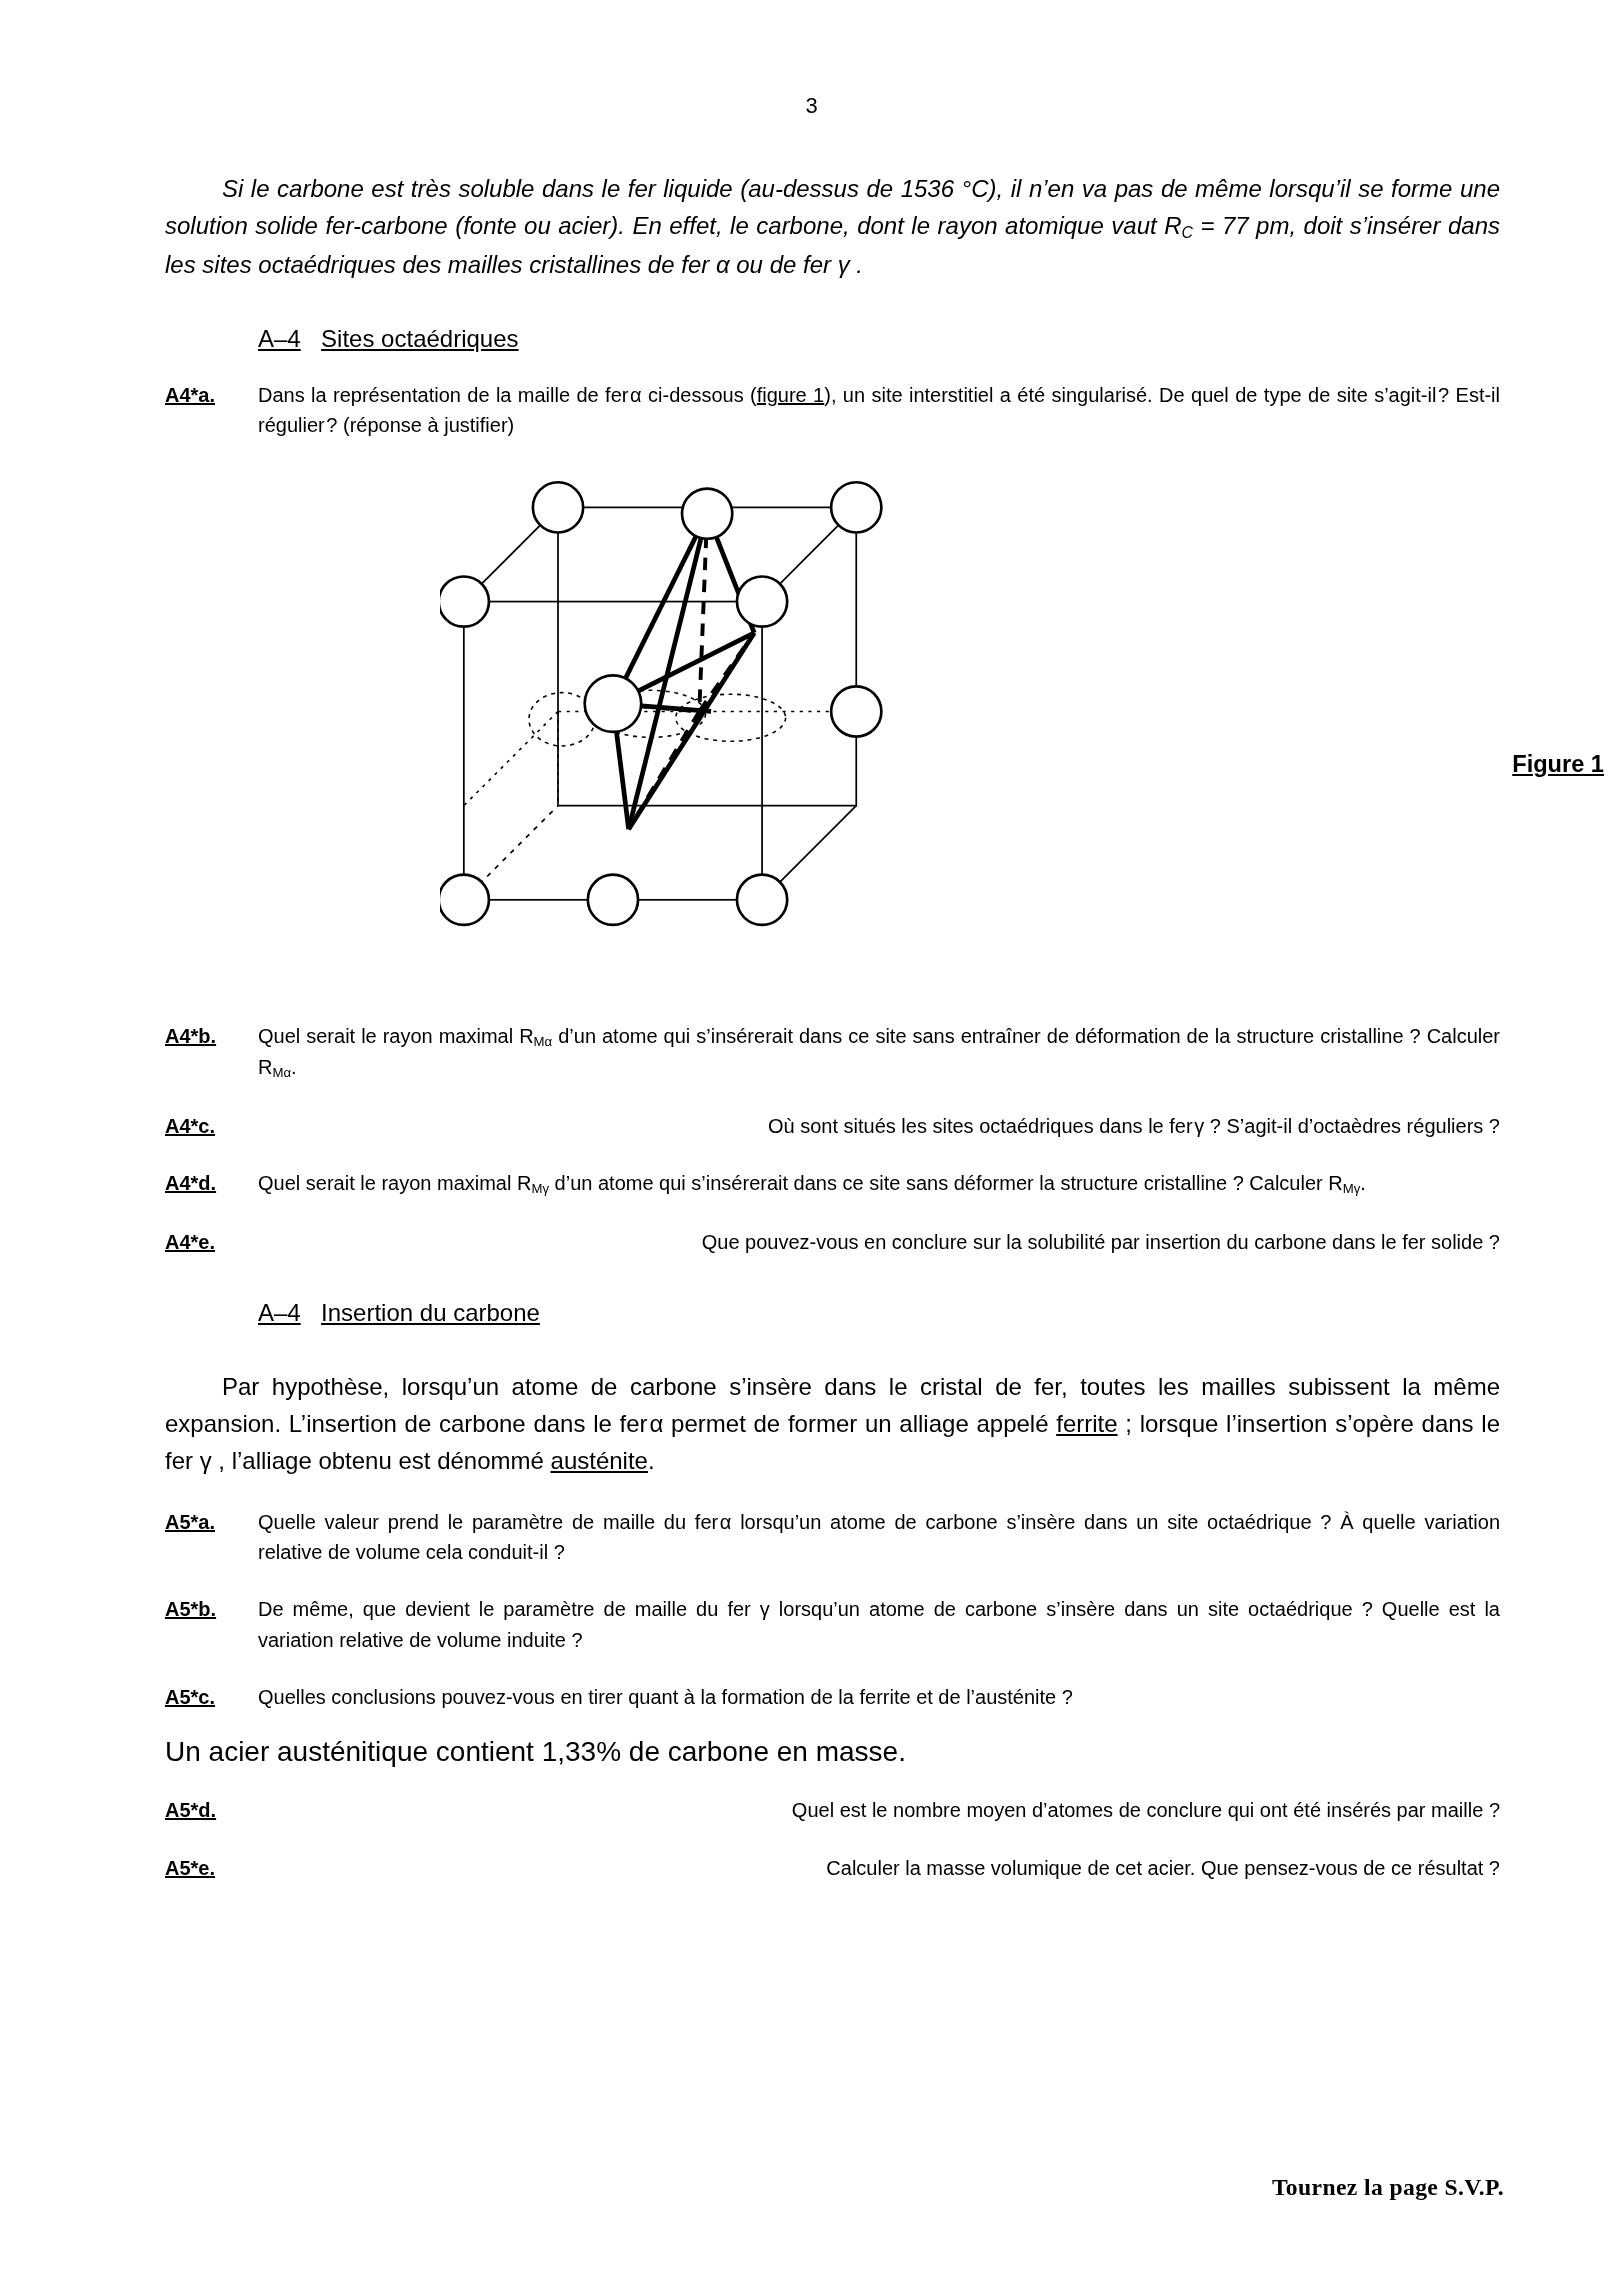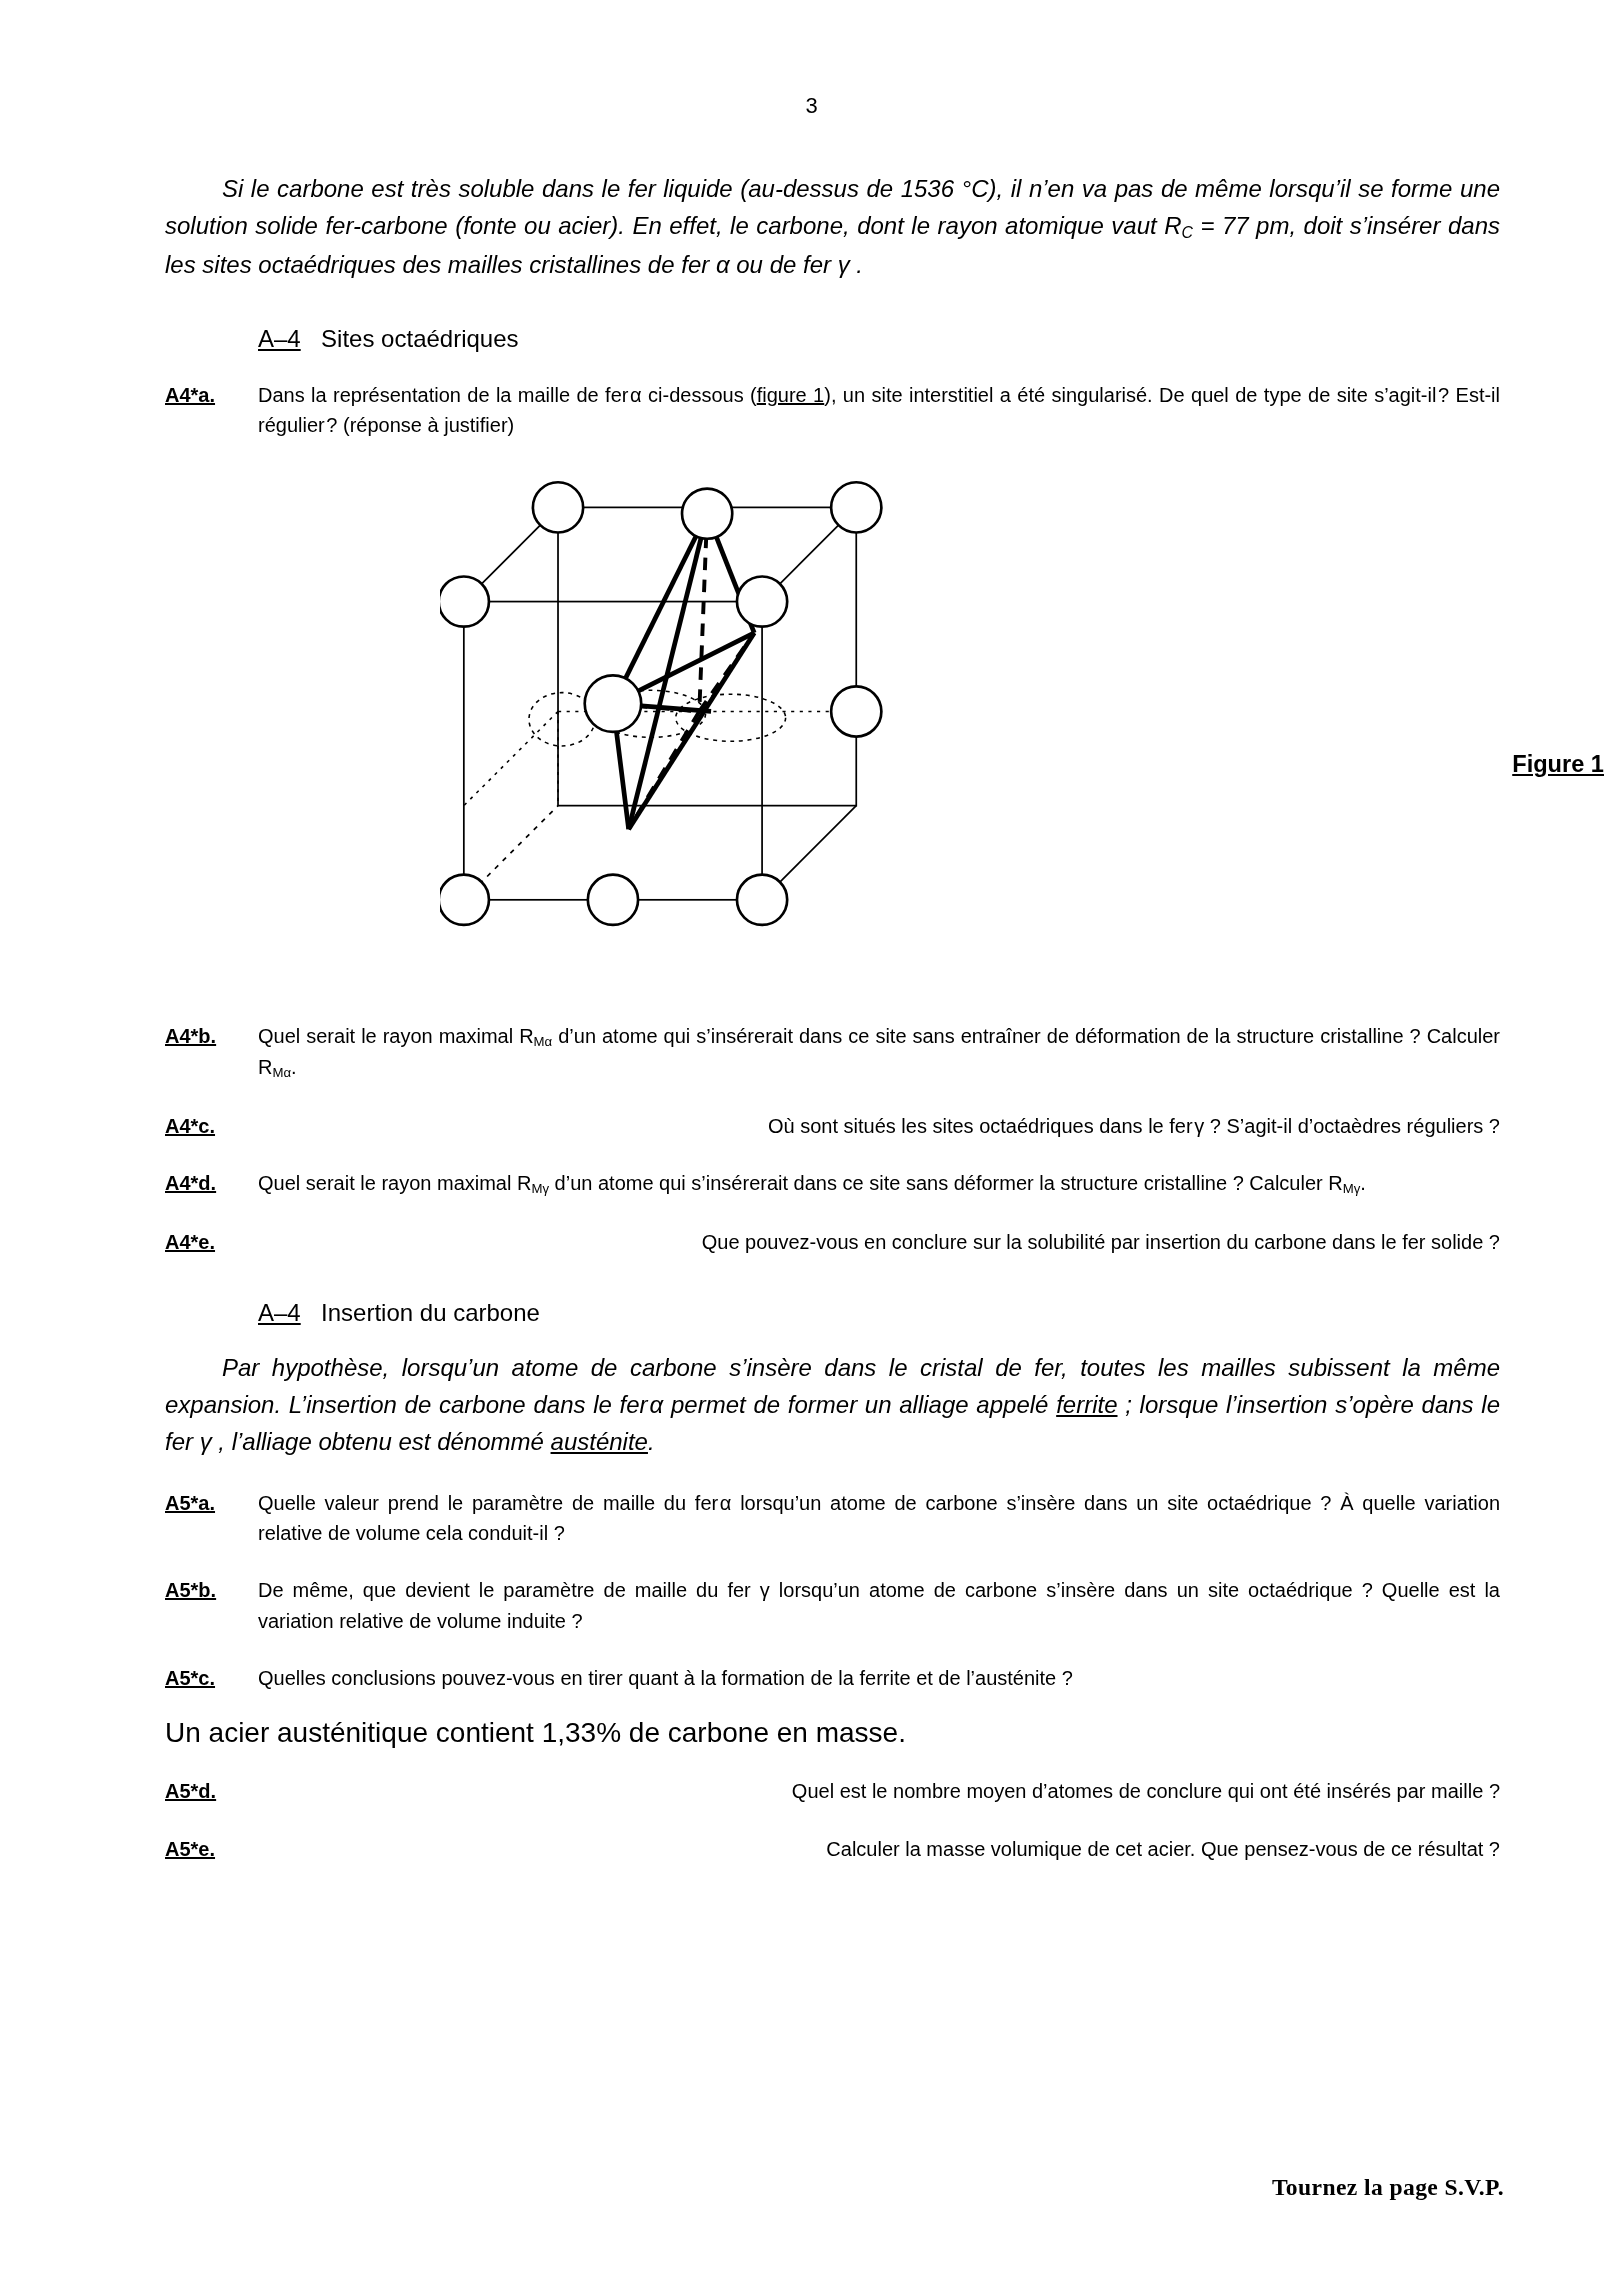--- a/index.html
+++ b/index.html
@@ -48,20 +48,21 @@
   }
   .section-head {
     margin-top: 42px;
     margin-left: 93px;
     font-size: 24px;
   }
   .section-head .label {
     text-decoration: underline;
   }
   .section-head .title {
+    text-decoration: underline;
     margin-left: 20.4px;
   }
   .qitem {
     display: flex;
     align-items: flex-start;
     margin-top: 27px;
     font-size: 20px;
     line-height: 1.52;
   }
   .qitem .qlabel {
@@ -71,26 +72,25 @@
     white-space: nowrap;
   }
   .qitem .qtext {
     flex: 1;
     text-align: justify;
   }
   .qitem.nojust .qtext {
     text-align: right;
   }
   .italic-para {
-    font-style: italic;
     font-size: 24px;
     line-height: 1.55;
     text-align: justify;
     text-indent: 57px;
-    margin-top: 22px;
+    margin-top: 41px;
   }
   .indent-italic {
     font-size: 28px;
     margin-top: 23.6px;
   }
   .u { text-decoration: underline; }
   sub {
     font-size: 0.66em;
     vertical-align: -0.26em;
   }

